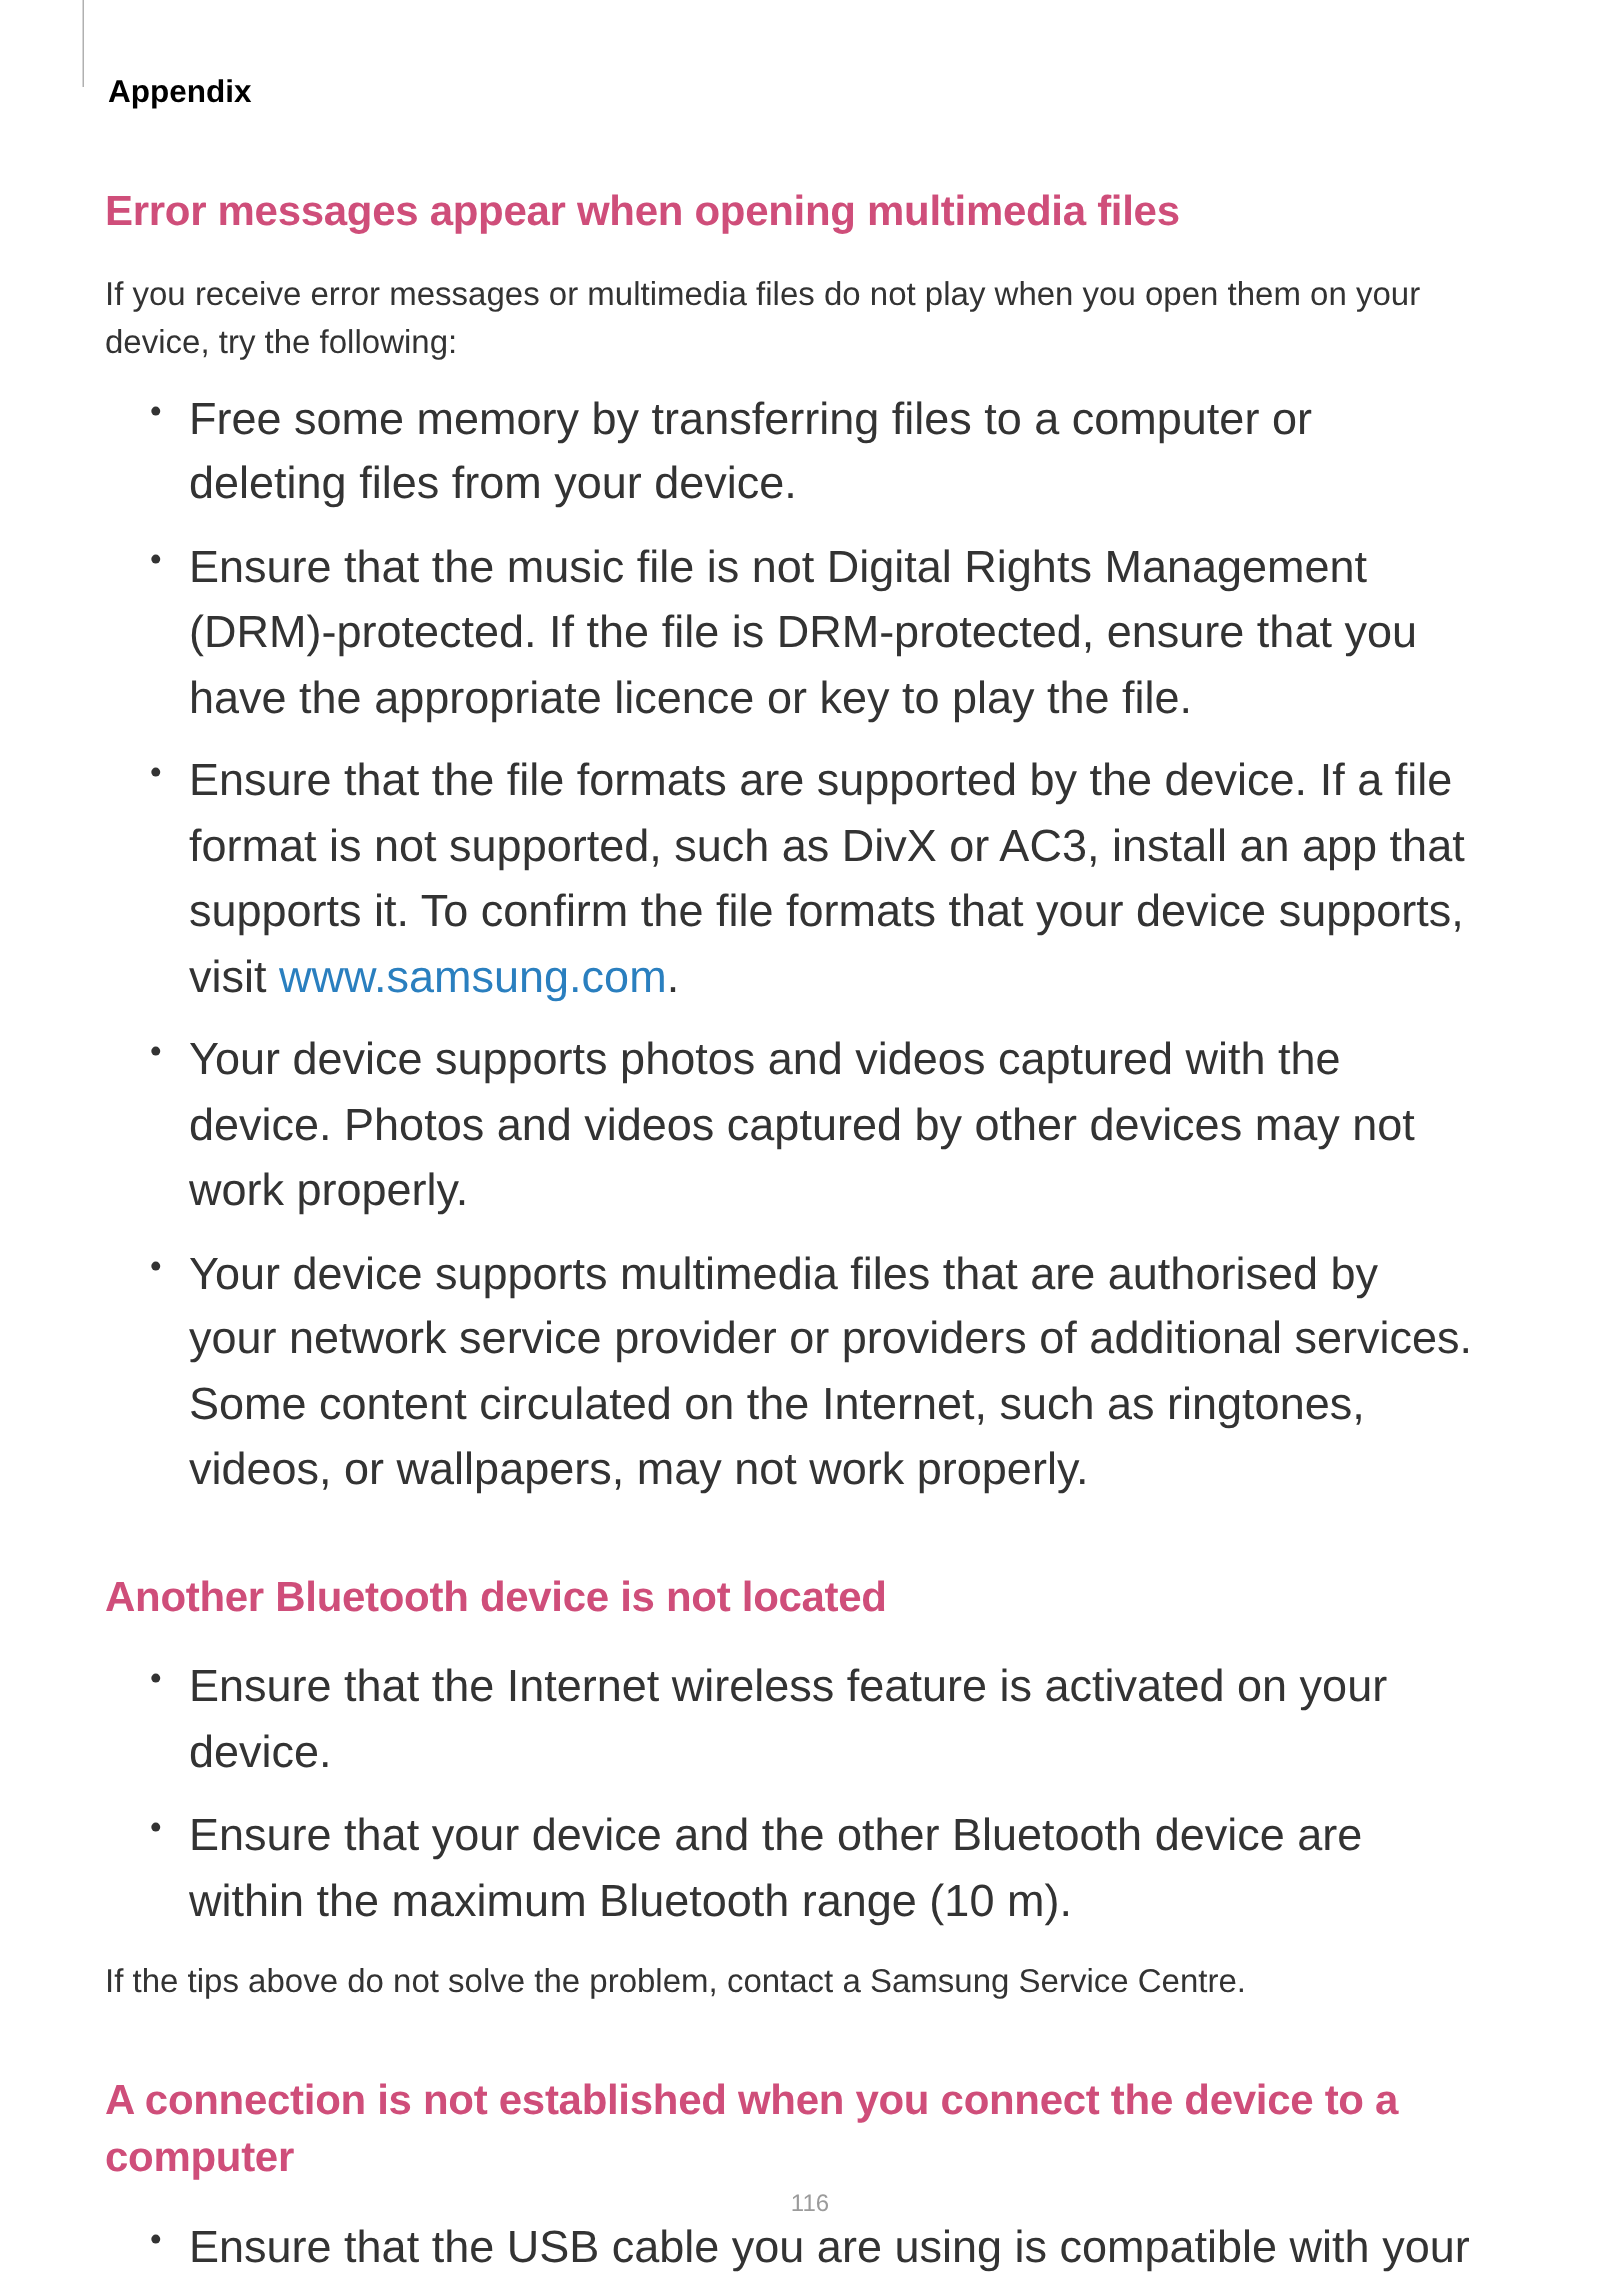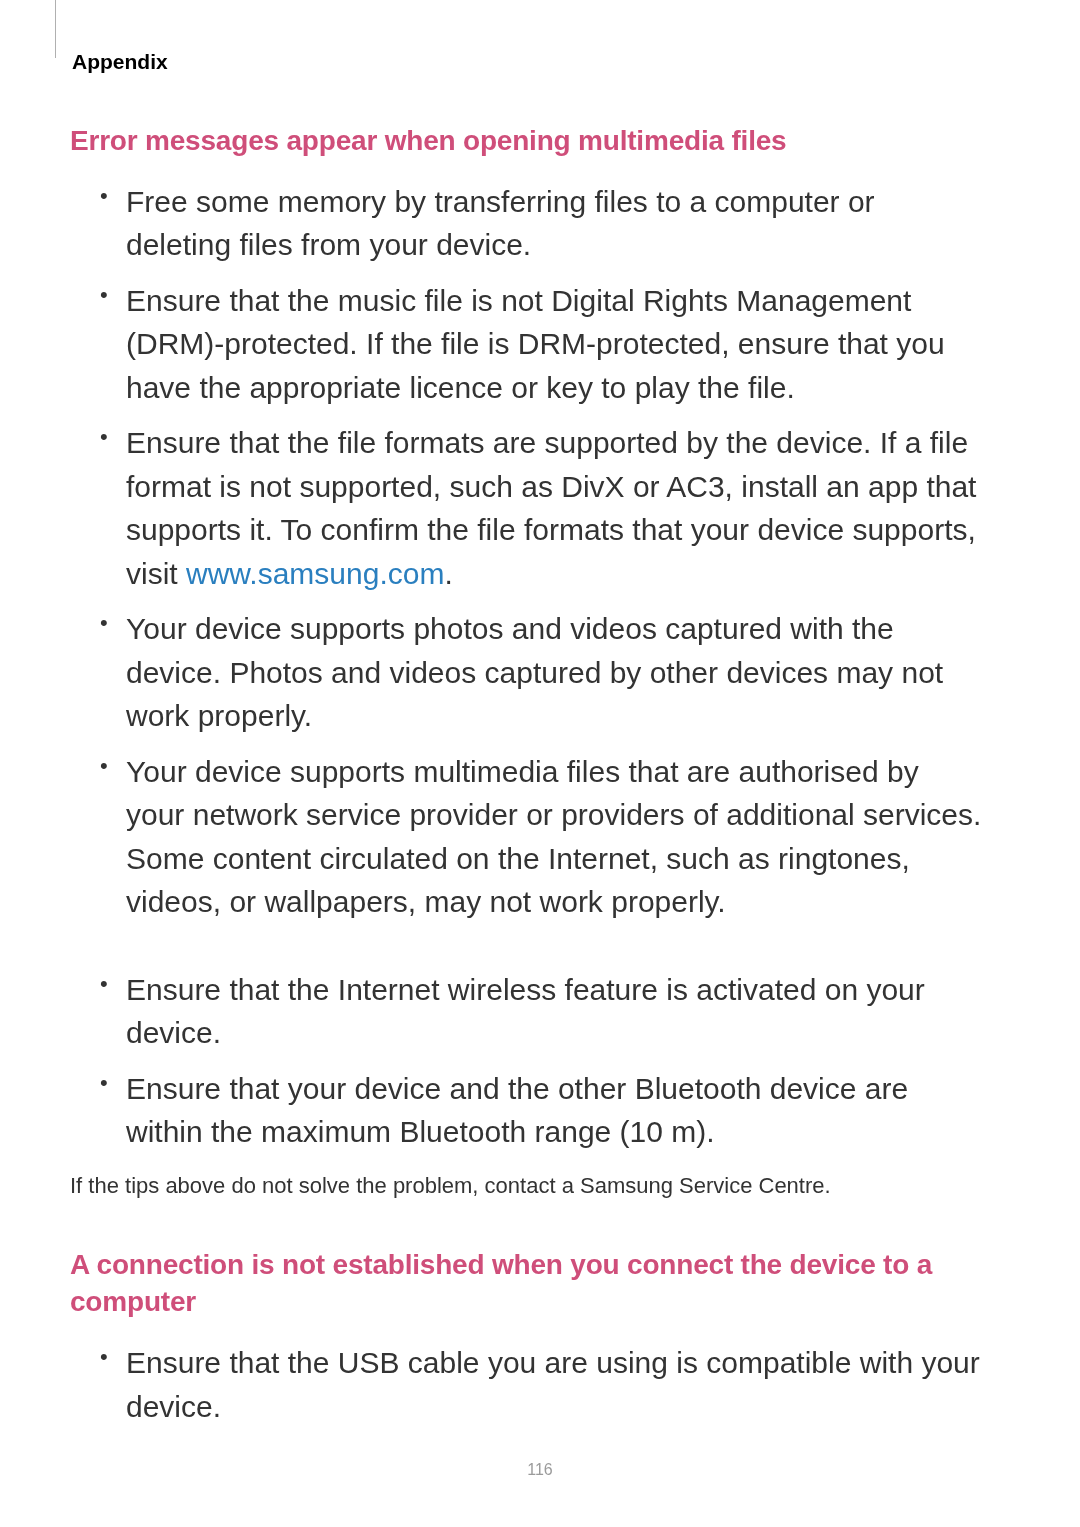--- a/index.html
+++ b/index.html
@@ -89,30 +89,32 @@
 <body>
 
 <div class="header-rule"></div>
 <div class="header-label">Appendix</div>
 
 <div class="page">
   <div class="content">
 
     <div class="section">
       <h2 class="section-heading">Error messages appear when opening multimedia files</h2>
+      <p class="para">If you receive error messages or multimedia files do not play when you open them on your device, try the following:</p>
       <ul class="bullets">
         <li><span>Free some memory by transferring files to a computer or deleting files from your device.</span></li>
         <li><span>Ensure that the music file is not Digital Rights Management (DRM)-protected. If the file is DRM-protected, ensure that you have the appropriate licence or key to play the file.</span></li>
         <li><span>Ensure that the file formats are supported by the device. If a file format is not supported, such as DivX or AC3, install an app that supports it. To confirm the file formats that your device supports, visit </span><span class="link">www.samsung.com</span><span>.</span></li>
         <li><span>Your device supports photos and videos captured with the device. Photos and videos captured by other devices may not work properly.</span></li>
         <li><span>Your device supports multimedia files that are authorised by your network service provider or providers of additional services. Some content circulated on the Internet, such as ringtones, videos, or wallpapers, may not work properly.</span></li>
       </ul>
     </div>
 
     <div class="section">
+      <h2 class="section-heading">Another Bluetooth device is not located</h2>
       <ul class="bullets">
         <li><span>Ensure that the Internet wireless feature is activated on your device.</span></li>
         <li><span>Ensure that your device and the other Bluetooth device are within the maximum Bluetooth range (10 m).</span></li>
       </ul>
       <p class="para">If the tips above do not solve the problem, contact a Samsung Service Centre.</p>
     </div>
 
     <div class="section">
       <h2 class="section-heading">A connection is not established when you connect the device to a computer</h2>
       <ul class="bullets">

